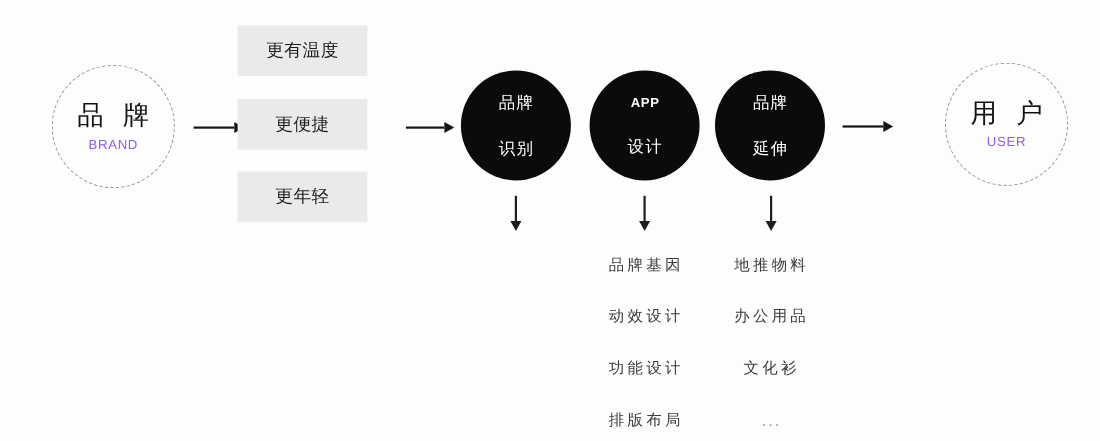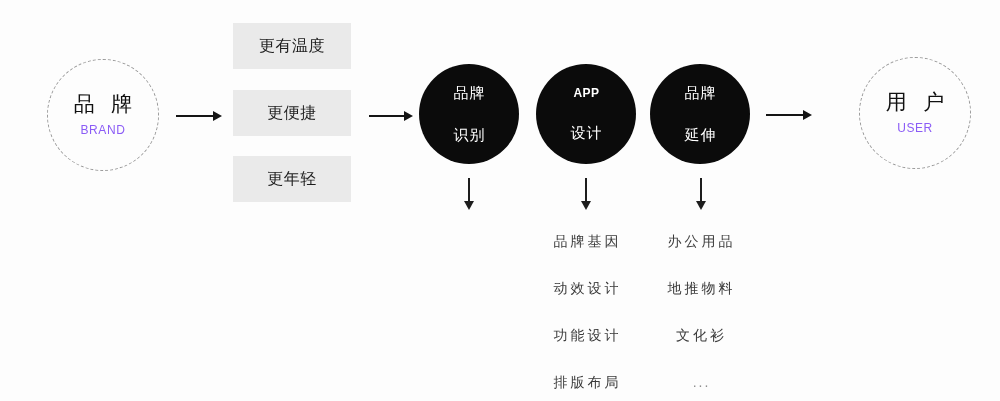--- a/index.html
+++ b/index.html
@@ -28,40 +28,40 @@
     height: 112px;
     border-radius: 50%;
     border: 1px dashed #9a9a9a;
     display: flex;
     flex-direction: column;
     align-items: center;
     justify-content: center;
     box-sizing: border-box;
   }
   .dashed-circle .cn {
-    font-size: 21px;
+    font-size: 24px;
     letter-spacing: 5px;
     text-indent: 5px;
     color: #111;
     line-height: 1.1;
     font-family: "DejaVu Sans", "Liberation Sans", sans-serif;
   }
   .dashed-circle .en {
     font-size: 12px;
     letter-spacing: 0.6px;
     color: #8b5cf6;
     margin-top: 6px;
   }
   #circle-brand { left: 47px; top: 59px; }
   #circle-user  { left: 859px; top: 57px; }
 
   
   .attr-box {
     position: absolute;
-    left: 233px;
+    left: 216px;
     width: 118px;
     height: 46px;
     background: #eaeaea;
     display: flex;
     align-items: center;
     justify-content: center;
     font-size: 16px;
     color: #1c1c1c;
     letter-spacing: 0.5px;
     font-family: "DejaVu Sans", "Liberation Sans", sans-serif;
@@ -234,19 +234,19 @@
     <div class="head"></div>
   </div>
 
   <div id="deliverable-col-1" class="deliverable-col">
     <div class="deliverable-item">品牌基因</div>
     <div class="deliverable-item">动效设计</div>
     <div class="deliverable-item">功能设计</div>
     <div class="deliverable-item">排版布局</div>
   </div>
   <div id="deliverable-col-2" class="deliverable-col">
+    <div class="deliverable-item">地推物料</div>
     <div class="deliverable-item">办公用品</div>
-    <div class="deliverable-item">地推物料</div>
     <div class="deliverable-item">文化衫</div>
     <div class="deliverable-item ellipsis">...</div>
   </div>
 
 </div>
 
 </body></html>

